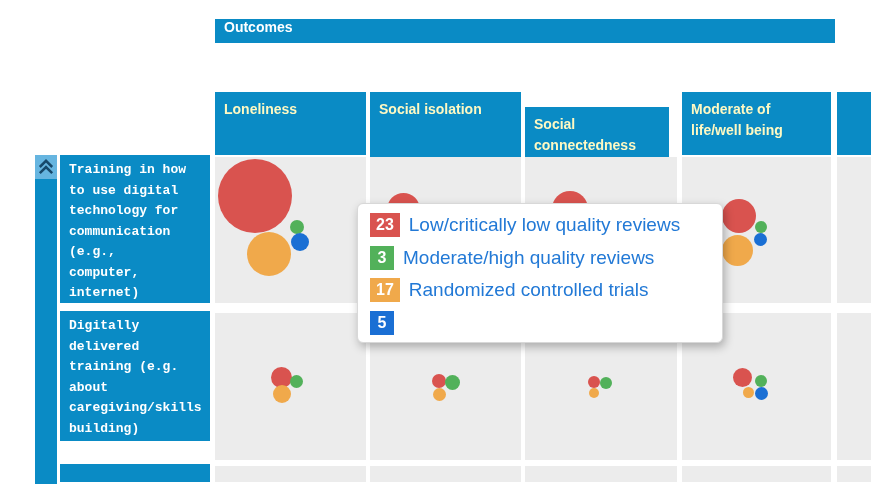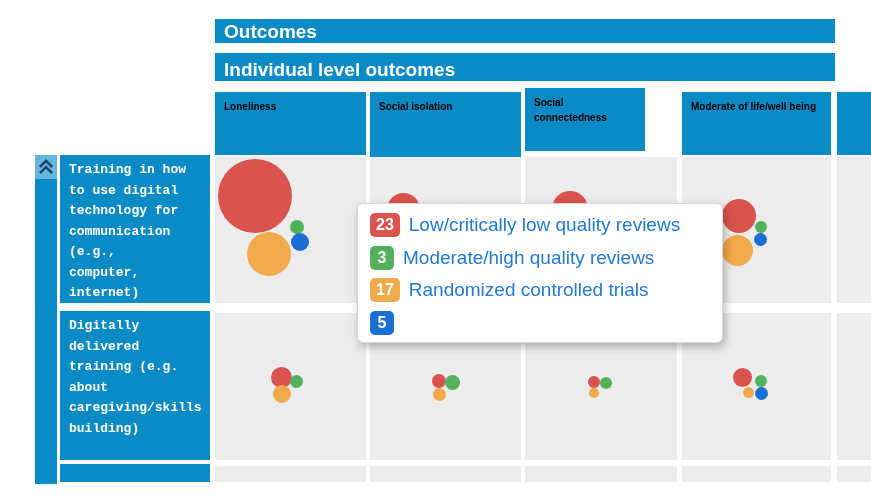--- a/index.html
+++ b/index.html
@@ -1,26 +1,26 @@
 <!DOCTYPE html>
 <html><head>
 <meta charset="utf-8">
 <style>
   html,body { margin:0; padding:0; background:#ffffff; }
   body { font-family:"Liberation Sans", sans-serif; }
   .stage { position:relative; width:871px; height:496px; background:#ffffff; overflow:hidden; }
 
   .band {
     position:absolute; background:var(--hdr-blue); color:#fff;
-    font-weight:bold; font-size:19px; display:flex; align-items:flex-end;
+    font-weight:bold; font-size:14px; display:flex; align-items:flex-start;
     padding:0 9px; box-sizing:border-box;
   }
   .hcell {
-    position:absolute; background:var(--hdr-blue); color:#000000;
-    font-weight:bold; font-size:10px; line-height:1.5;
+    position:absolute; background:var(--hdr-blue); color:#fef9c3;
+    font-weight:bold; font-size:14px; line-height:1.5;
     padding:7px 9px 0 9px; box-sizing:border-box;
   }
   .rlabel {
     position:absolute; background:var(--hdr-blue); color:#fff;
     font-weight:bold; font-size:13px; line-height:1.58;
     padding:5px 17px 0 9px; box-sizing:border-box;font-family:Liberation Mono, monospace;
   }
   .vstrip { position:absolute; background:var(--hdr-blue); }
   .collapse-btn {
     position:absolute; left:0; top:0; width:22px; height:24px;
@@ -36,55 +36,52 @@
     box-shadow:2px 4px 10px rgba(0,0,0,0.28);
     padding:5px 12px; box-sizing:border-box; z-index:10;
   }
   .titem {
     display:flex; align-items:center; height:32.5px;
     color:var(--link-blue); font-size:19px; white-space:nowrap;
   }
   .badge {
     display:inline-flex; align-items:center; justify-content:center;
     min-width:12px; height:24px; padding:0 6px; margin-right:9px;
-    border-radius:5px; color:#fff; font-weight:bold; font-size:16px;
+    border-radius:0; color:#fff; font-weight:bold; font-size:16px;
   }
 </style>
 </head>
 <body>
 
 <div class="stage" style="--hdr-blue: #0a8bc5; --btn-blue: #66b5e0; --cell-gray: #ececec; --link-blue: #2279d6;">
 
   <div class="band" style="left:215px; top:19px; width:620px; height:24px;">
     <span>Outcomes</span>
   </div>
-  <div class="band" style="left:215px; top:53px; width:620px; height:28px;">
-    <span>Individual level outcomes</span>
-  </div>
 
   <div id="col-headers">
       <div class="hcell" style="left: 215px; top: 92px; width: 151px; height: 63px;">Loneliness</div>
       <div class="hcell" style="left: 370px; top: 92px; width: 151px; height: 76px;">Social isolation</div>
-      <div class="hcell" style="left: 525px; top: 88px; width: 120px; height: 63px;">Social connectedness</div>
+      <div class="hcell" style="left: 525px; top: 107px; width: 144px; height: 63px;">Social connectedness</div>
       <div class="hcell" style="left: 682px; top: 92px; width: 149px; height: 63px;">Moderate of life/well being</div>
       <div class="hcell" style="left: 837px; top: 92px; width: 34px; height: 63px;"></div>
     </div>
 
   <div class="vstrip" style="left:35px; top:155px; width:22px; height:329px;">
     <button class="collapse-btn">
       <svg width="18" height="18" viewBox="0 0 16 16">
         <polyline points="2.5,8 8,2.5 13.5,8" fill="none" stroke="#17496b" stroke-width="2.2"></polyline>
         <polyline points="2.5,13.5 8,8 13.5,13.5" fill="none" stroke="#17496b" stroke-width="2.2"></polyline>
       </svg>
     </button>
   </div>
 
   <div id="row-labels">
       <div class="rlabel" style="left: 60px; top: 155px; width: 150px; height: 148px;">Training in how to use digital technology for communication (e.g., computer, internet)</div>
-      <div class="rlabel" style="left: 60px; top: 311px; width: 150px; height: 149px;">Digitally delivered training (e.g. about caregiving/skills building)</div>
+      <div class="rlabel" style="left: 60px; top: 311px; width: 150px; height: 130px;">Digitally delivered training (e.g. about caregiving/skills building)</div>
       <div class="rlabel" style="left: 60px; top: 464px; width: 150px; height: 18px;"></div>
     </div>
 
   <div id="grid-cells">
       <div class="cell" style="left: 215px; top: 157px; width: 151px; height: 146px;"></div>
       <div class="cell" style="left: 370px; top: 157px; width: 151px; height: 146px;"></div>
       <div class="cell" style="left: 525px; top: 157px; width: 152px; height: 146px;"></div>
       <div class="cell" style="left: 682px; top: 157px; width: 149px; height: 146px;"></div>
       <div class="cell" style="left: 837px; top: 157px; width: 34px; height: 146px;"></div>
       <div class="cell" style="left: 215px; top: 313px; width: 151px; height: 147px;"></div>

